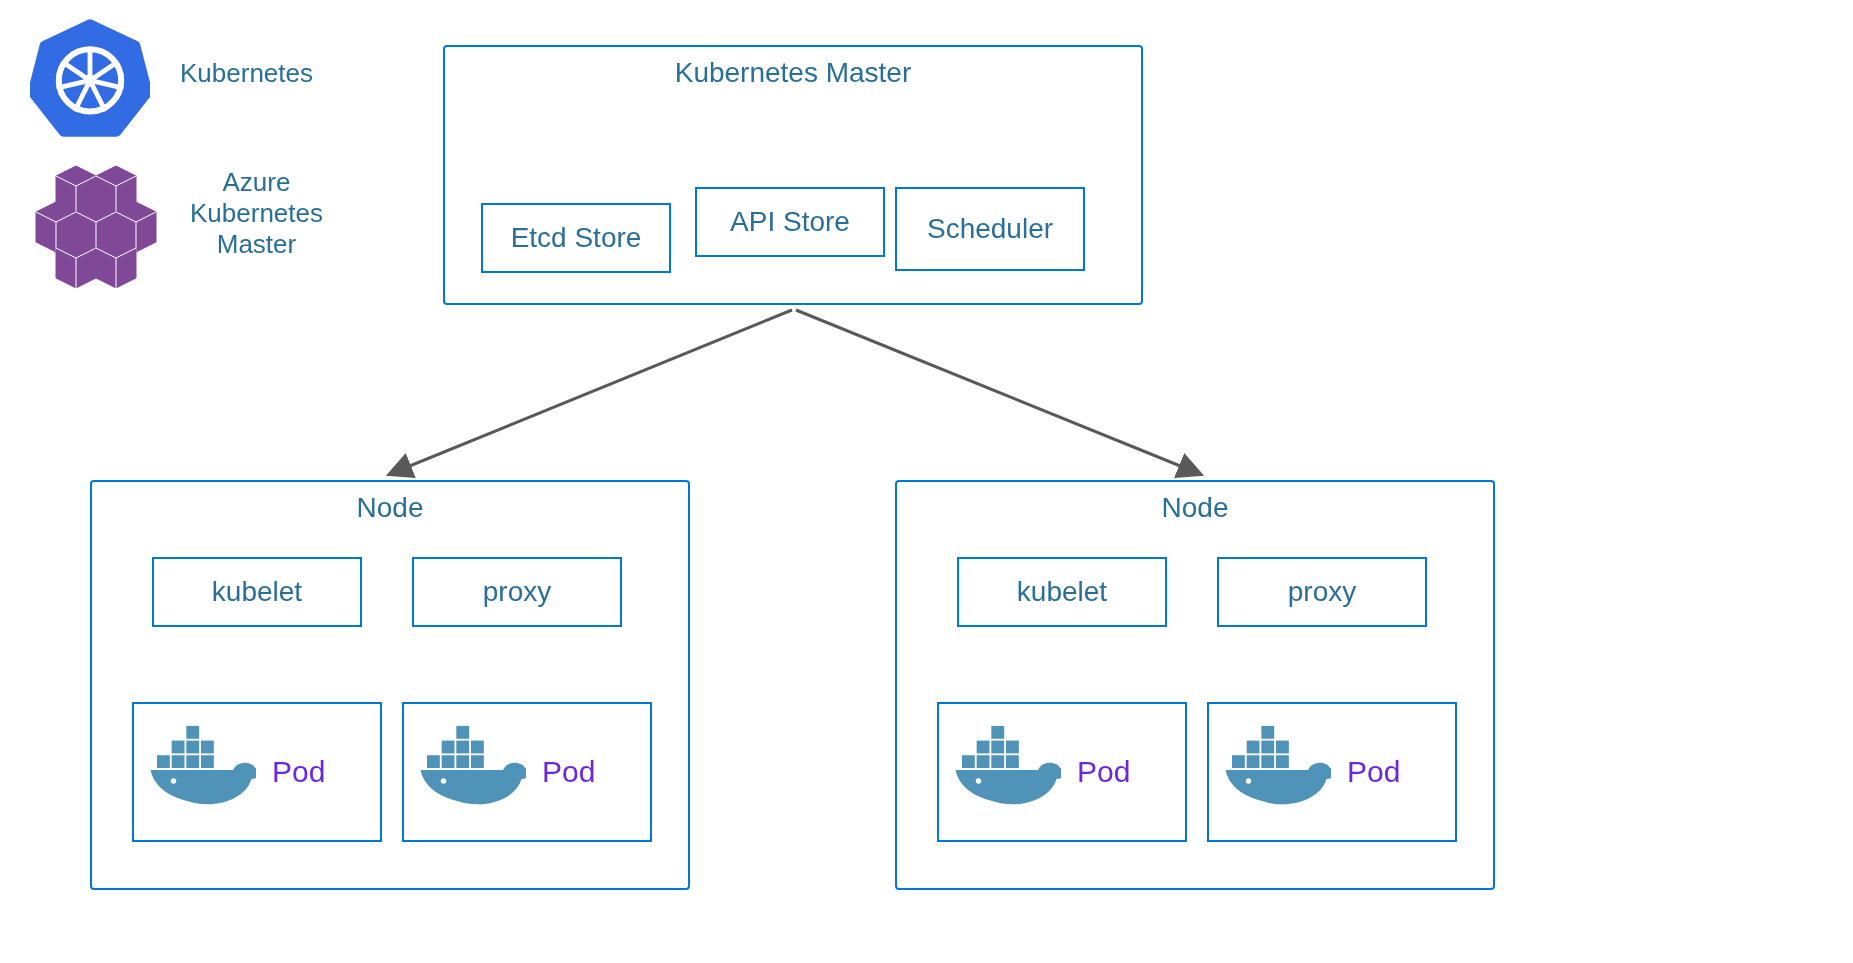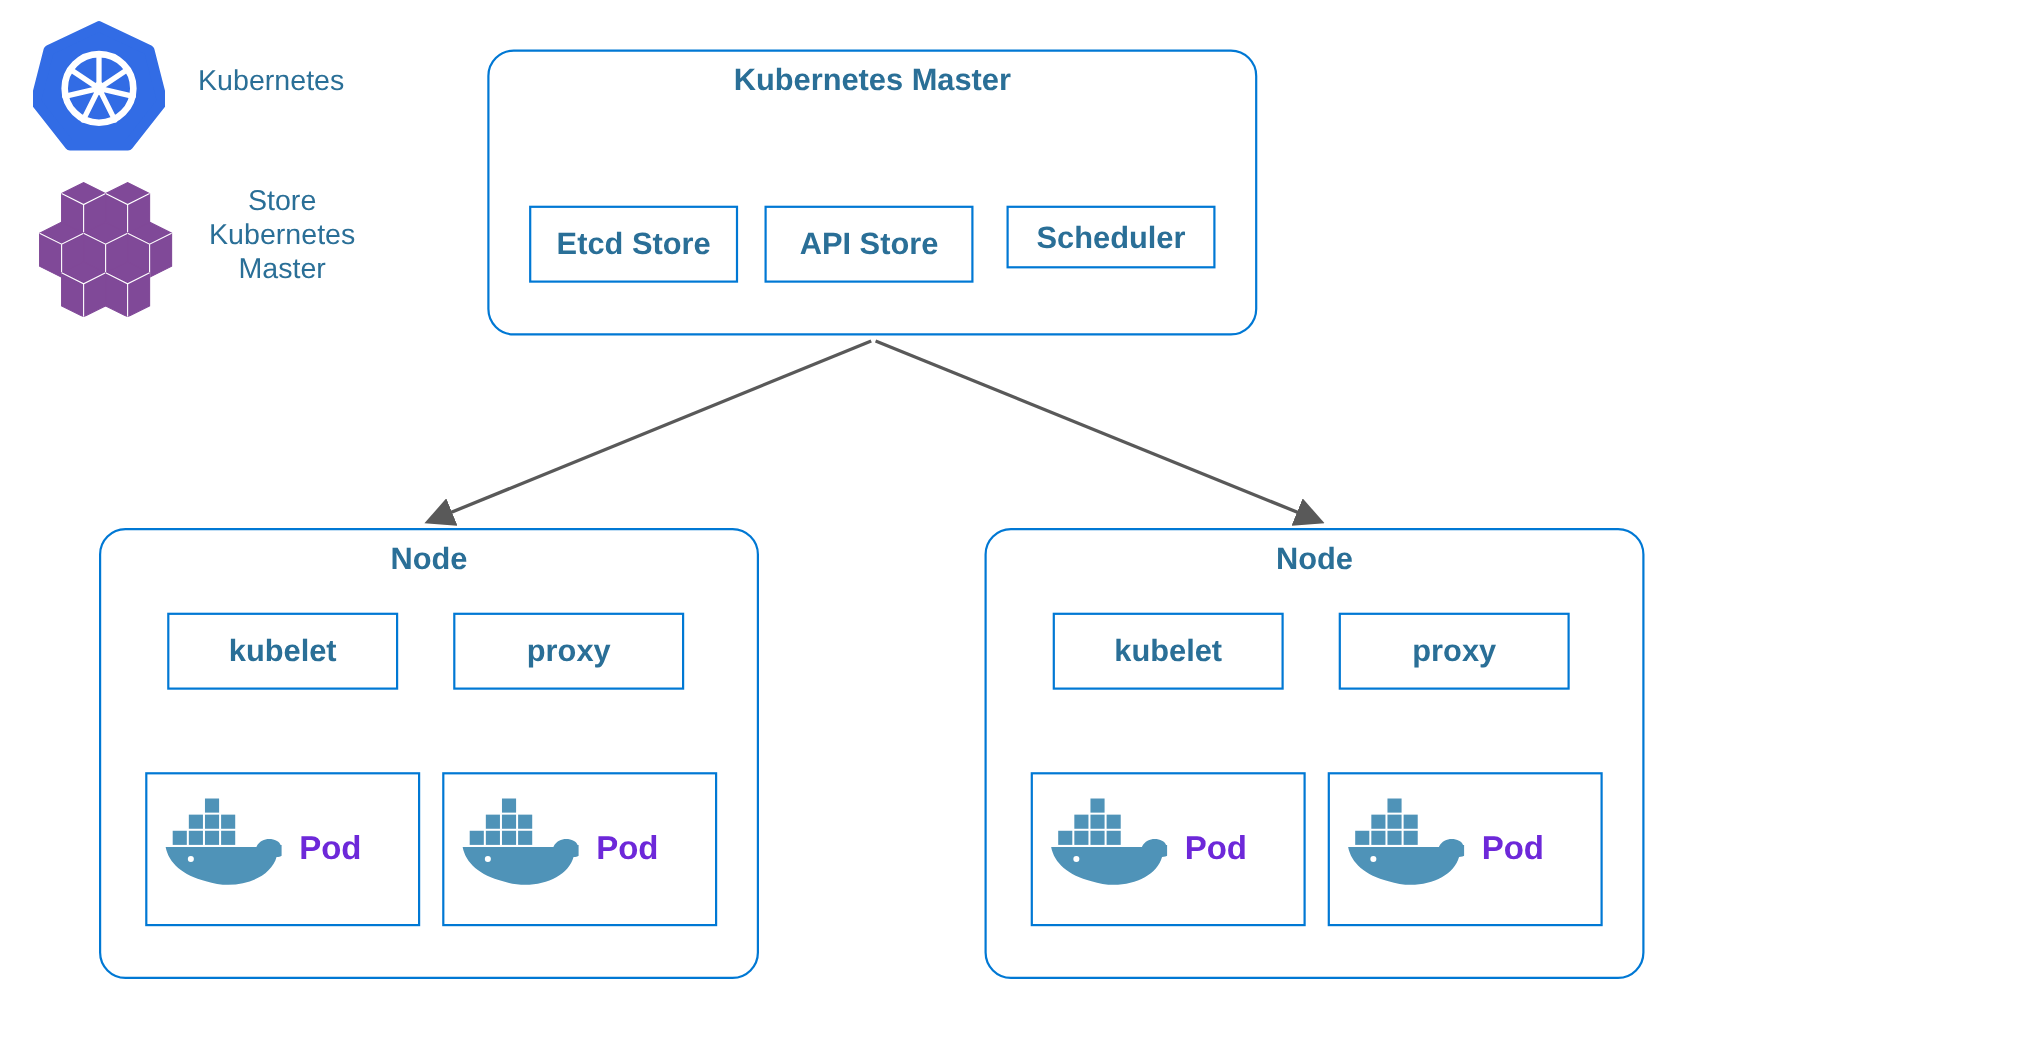--- a/index.html
+++ b/index.html
@@ -13,23 +13,22 @@
   }
   .canvas {
     position: relative;
     width: 1853px;
     height: 963px;
     padding-left: 12px;
   }
   .abs { position: absolute; }
   .box {
     border: 2px solid #0078d4;
-    border-radius: 24px;
+    border-radius: 4px;
     box-sizing: border-box;
-    font-weight: bold;
   }
   .small-box {
     border: 2px solid #0078d4;
     box-sizing: border-box;
     display: flex;
     align-items: center;
     justify-content: center;
     font-size: 28px;
     color: #2a6f97;
   }
@@ -110,30 +109,30 @@
         </g>
         <g transform="translate(78,80)">
           <polygon points="0,20 20,10 40,20 40,50 20,60 0,50" fill="#804998"></polygon>
           <polyline points="0,20 20,30 40,20" fill="none" stroke="#fff" stroke-width="1"></polyline>
           <line x1="20" y1="30" x2="20" y2="60" stroke="#fff" stroke-width="1"></line>
         </g>
       </g>
     </svg>
   </div>
   <div class="abs legend-label" style="left:190px; top:167px; text-align:center;">
-    <span>Store</span><br>
+    <span>Azure</span><br>
     <span>Kubernetes</span><br>
     <span>Master</span>
   </div>
 
   <div class="abs box" style="left:443px; top:45px; width:700px; height:260px;">
     <div class="title" style="margin-top:10px;">Kubernetes Master</div>
-    <div class="abs small-box" style="left:36px; top:140px; width:190px; height:70px;">Etcd Store</div>
+    <div class="abs small-box" style="left:36px; top:156px; width:190px; height:70px;">Etcd Store</div>
     <div class="abs small-box" style="left:250px; top:140px; width:190px; height:70px;">API Store</div>
-    <div class="abs small-box" style="left:470px; top:140px; width:190px; height:57px;">Scheduler</div>
+    <div class="abs small-box" style="left:450px; top:140px; width:190px; height:84px;">Scheduler</div>
   </div>
 
   <svg class="arrow" style="left:0; top:0;" width="1853" height="963">
     <defs>
       <marker id="ah" viewBox="0 0 12 12" refX="10" within="" markerWidth="9" markerHeight="9" orient="auto-start-reverse" refY="6">
         <path d="M0,0 L12,6 L0,12 z" fill="#595959"></path>
       </marker>
     </defs>
     <line x1="792" y1="310" x2="390" y2="474" stroke="#595959" stroke-width="3" marker-end="url(#ah)"></line>
     <line x1="796" y1="310" x2="1200" y2="474" stroke="#595959" stroke-width="3" marker-end="url(#ah)"></line>

